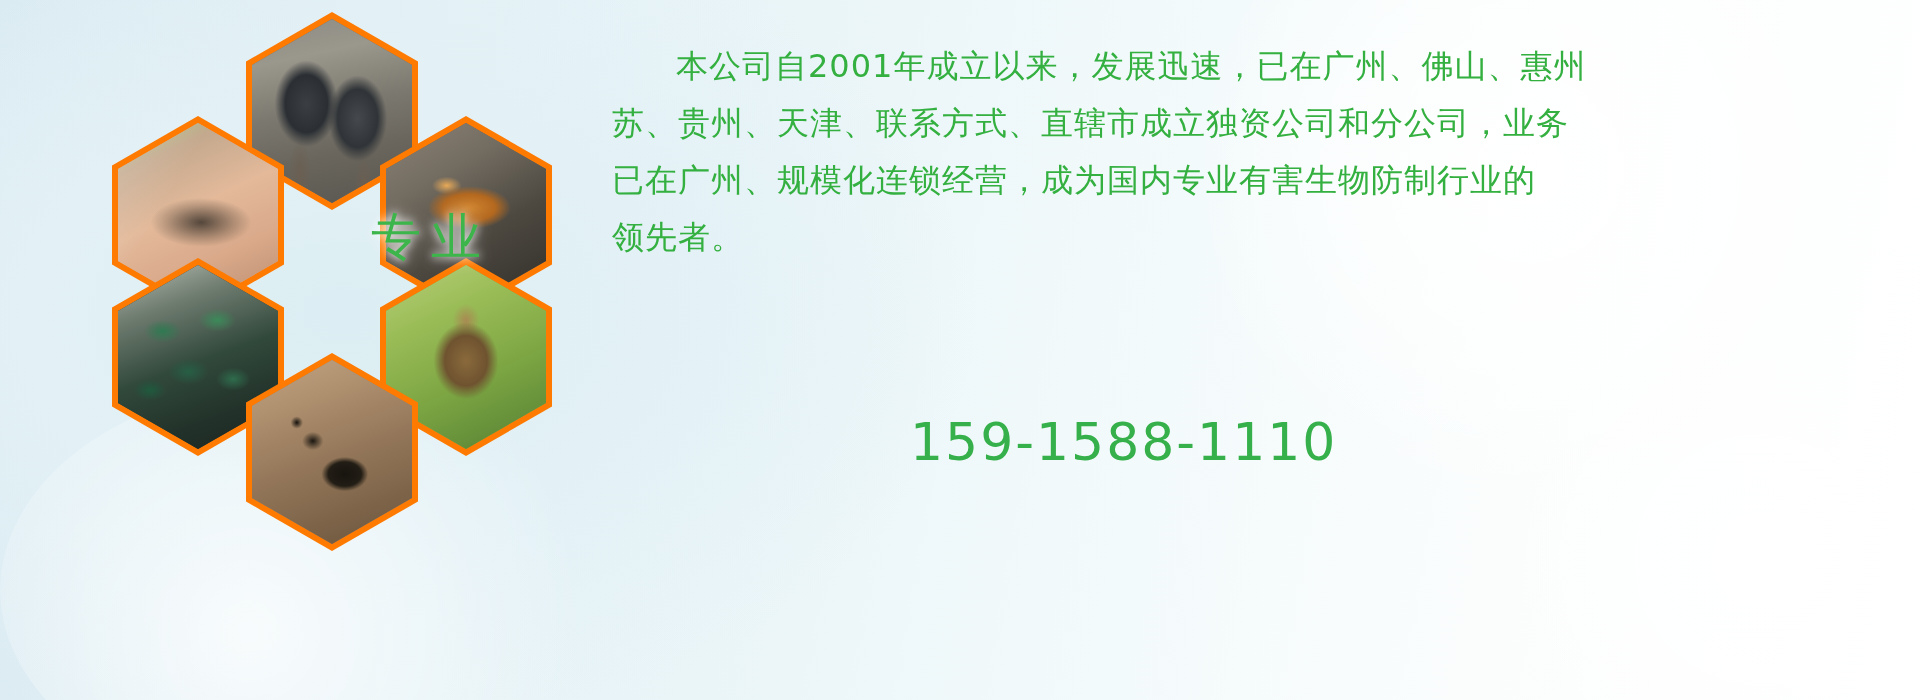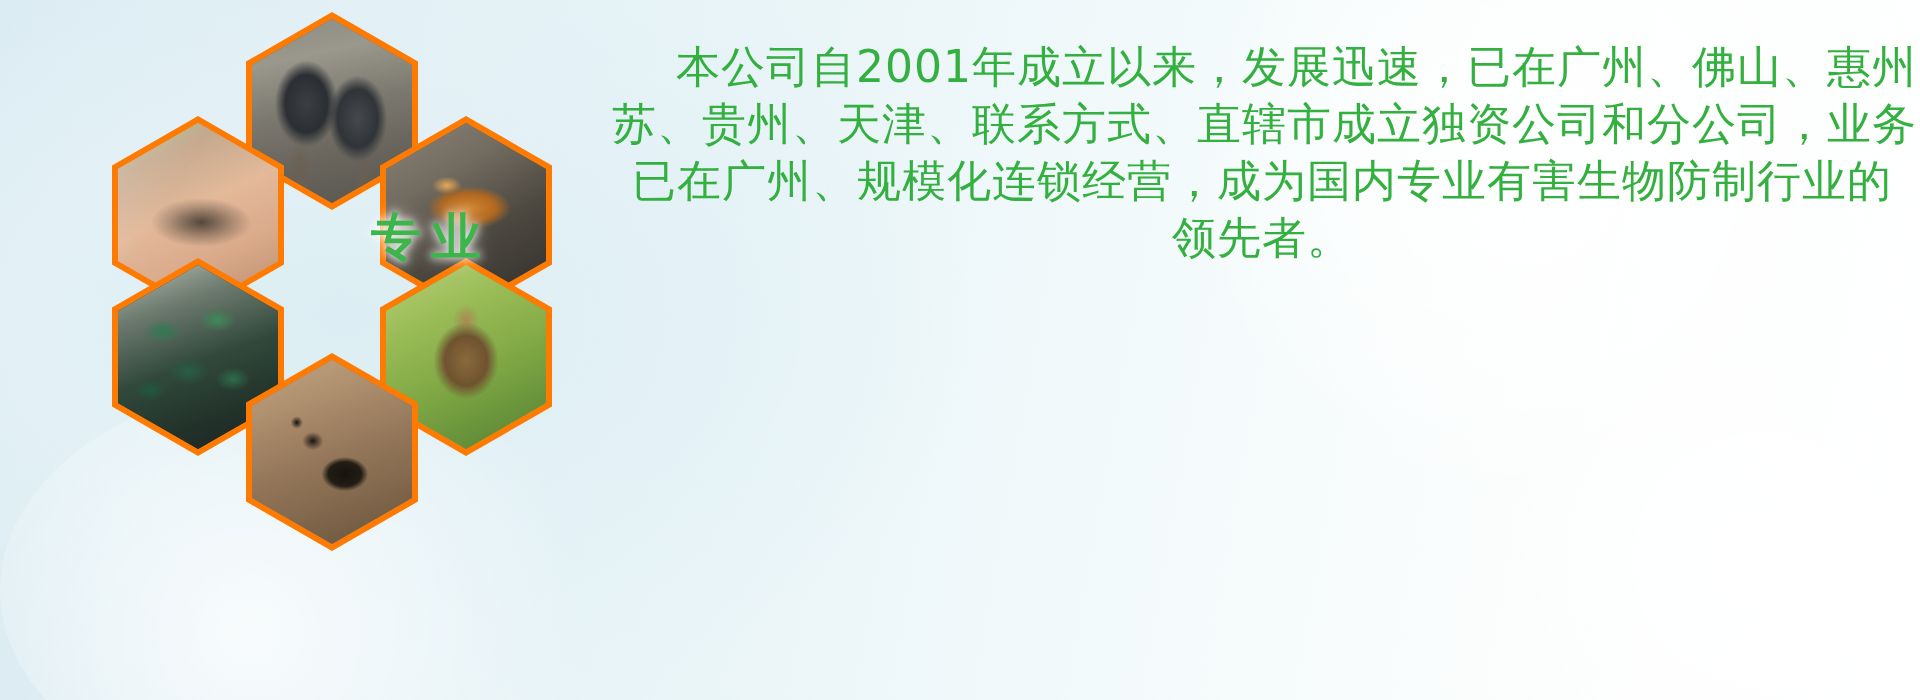--- a/index.html
+++ b/index.html
@@ -130,44 +130,43 @@
   }
 
   
   #hex-wordmark {
     position: absolute;
     left: 248px;
     top: 196px;
     width: 190px;
     text-align: center;
     color: #3cb54a;
-    font-weight: bold;
+    font-weight: normal;
     font-size: 50px;
     line-height: 66px;
     letter-spacing: 10px;
     text-shadow: 0 0 8px rgba(255,255,255,0.95), 0 0 16px rgba(255,255,255,0.8);
     pointer-events: none;
   }
   #hex-wordmark div { white-space: nowrap; }
 
   
   #copy-block {
     position: absolute;
     left: 612px;
     top: 38px;
     width: 1300px;
   }
   .body-line {
     color: #33b03f;
-    font-size: 44px;
+    font-size: 32px;
     line-height: 57px;
     letter-spacing: 1px;
     white-space: nowrap;
     font-family: "DejaVu Sans", "Liberation Sans", sans-serif;
-    text-align: center;
   }
   .body-line.indent { text-indent: 64px; }
 
   #contact-block {
     position: absolute;
     left: 620px;
     top: 404px;
     width: 1300px;
   }
   .contact-line {
@@ -220,15 +219,16 @@
   </div>
 
   <div id="copy-block">
     <div class="body-line indent">本公司自2001年成立以来，发展迅速，已在广州、佛山、惠州</div>
     <div class="body-line">苏、贵州、天津、联系方式、直辖市成立独资公司和分公司，业务</div>
     <div class="body-line">已在广州、规模化连锁经营，成为国内专业有害生物防制行业的</div>
     <div class="body-line">领先者。</div>
   </div>
 
   <div id="contact-block">
+    <div class="contact-line second">159-1588-1110</div>
   </div>
 
 </div>
 
 </body></html>

